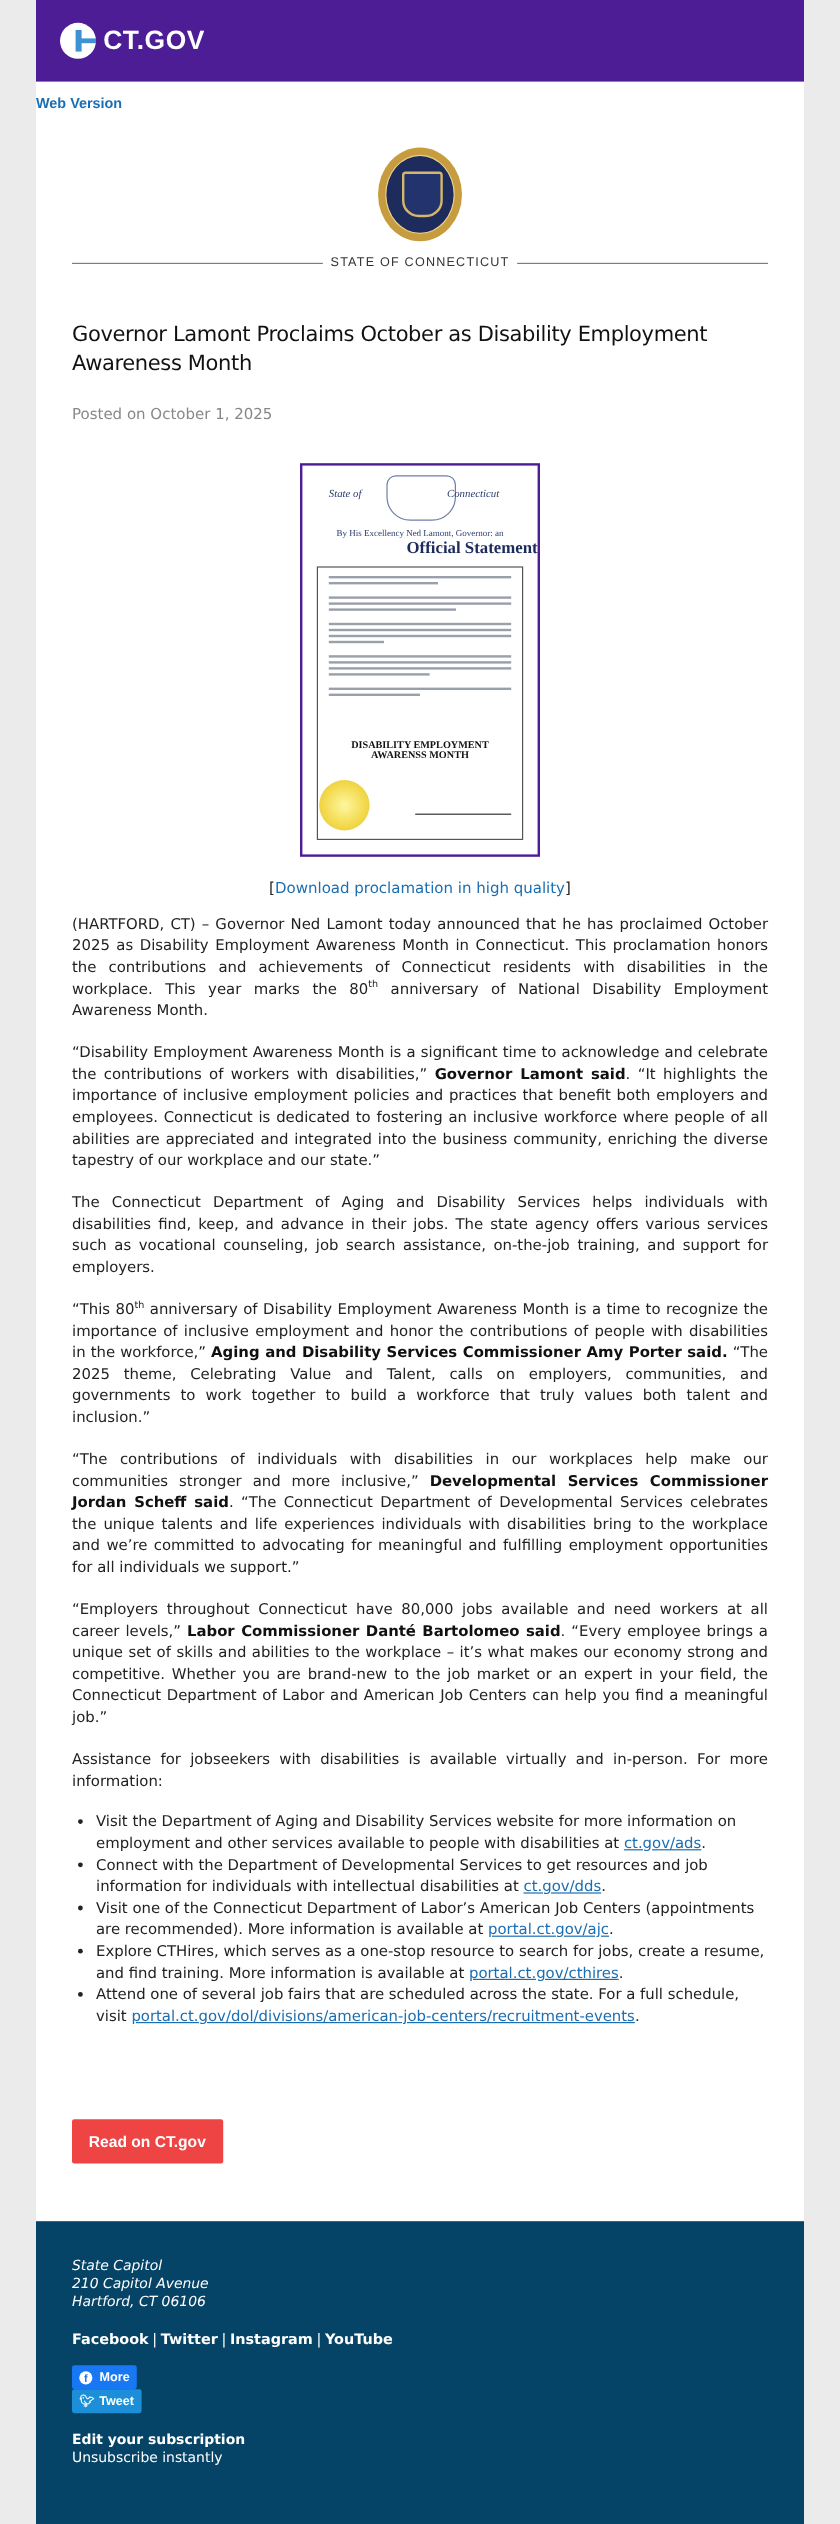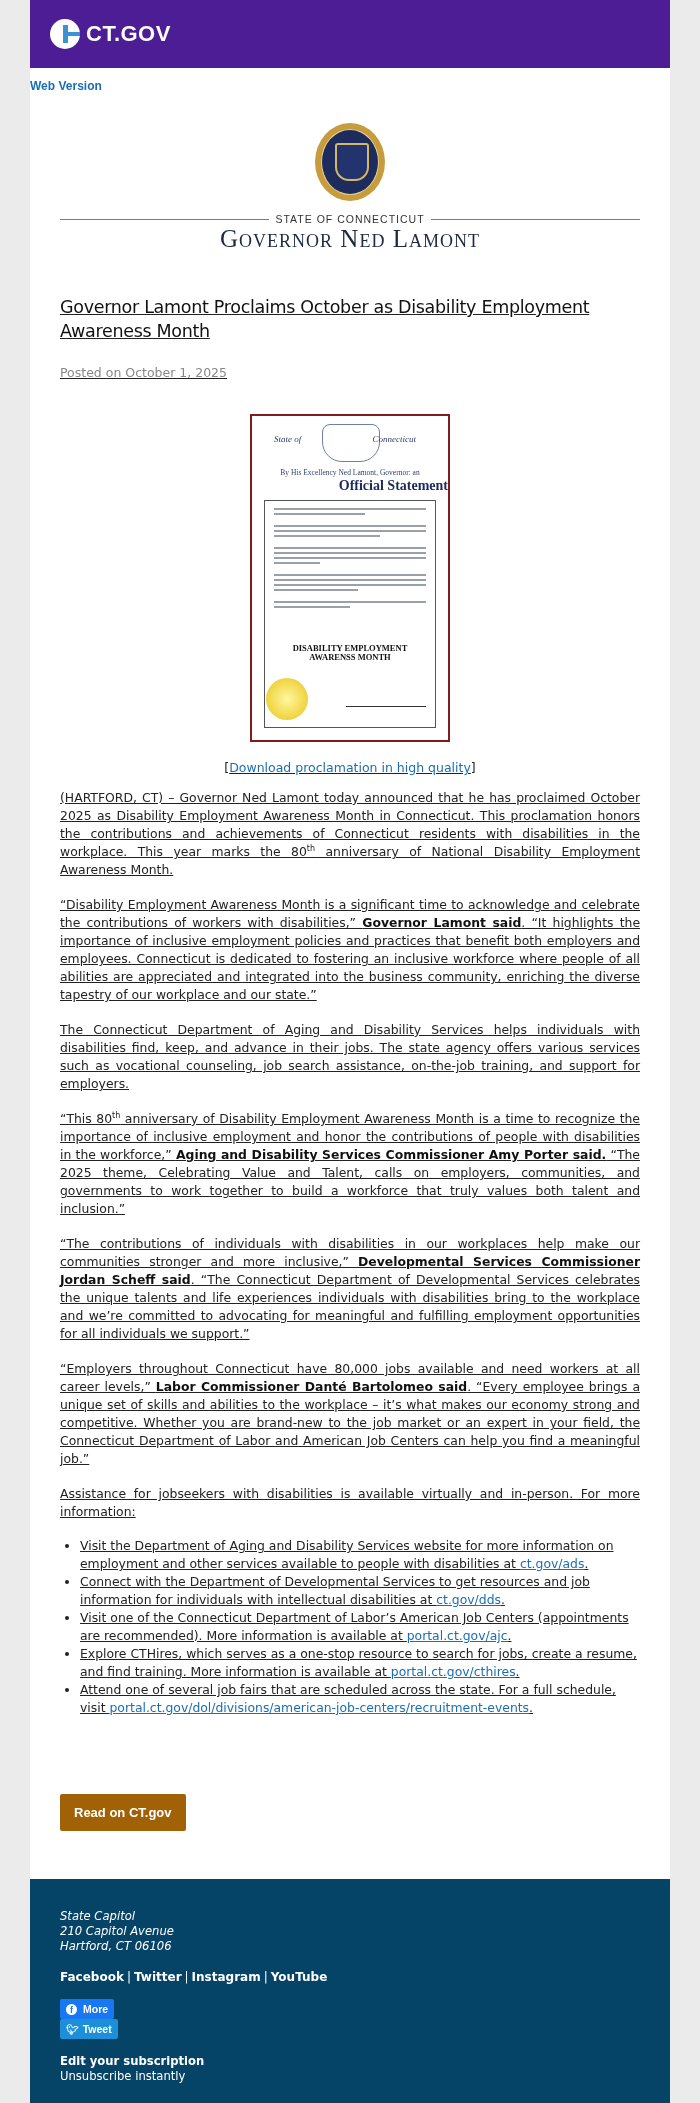--- a/index.html
+++ b/index.html
@@ -13,25 +13,25 @@
   .webver-row { text-align:left; padding:7px 13px 0 0; height:24px; }
   .webver { color:#1b6eb2; font-size:12px; font-weight:bold; text-decoration:none; font-family:"Liberation Sans", sans-serif; }
   .seal-area { text-align:center; margin-top:24px; }
   .seal { width:70px; height:78px; border-radius:50%; background:#c69c3e; display:inline-block; position:relative; }
   .seal .inner { position:absolute; left:6px; top:6px; right:6px; bottom:6px; border-radius:50%; background:#1d2c5c; border:1px solid #e8d28c; }
   .seal .shield { position:absolute; left:20px; top:20px; width:30px; height:34px; background:#23336e; border:2px solid #d4b76a; border-radius:3px 3px 14px 14px; }
   .state-line { display:flex; align-items:center; margin:8px 30px 0 30px; }
   .state-line .rule { flex:1; height:1px; background:#7c7c7c; }
   .state-line span { font-size:10.5px; letter-spacing:1px; color:#333; padding:0 6px; font-family:"Liberation Sans", sans-serif; }
   .gov-name { text-align:center; font-family:"Liberation Serif", serif; font-size:25px; color:#1c2a44; font-variant:small-caps; letter-spacing:1px; margin-top:0px; }
-  .content { padding:0 30px;text-decoration:underline; }
+  .content { padding:0 30px; }
   h1 { font-size:17.5px; font-weight:normal; line-height:24px; margin:42px 0 0 0; color:#111; font-family:"DejaVu Sans", sans-serif; letter-spacing:-0.3px; }
   .posted { color:#888; font-size:12.5px; margin-top:22px; }
   .procl-wrap { text-align:center; margin-top:34px; }
-  .procl { display:inline-block; width:200px; height:328px; border:2px solid #7f1d1d; background:#fff; position:relative; box-sizing:border-box; font-family:"Liberation Serif", serif; }
+  .procl { display:inline-block; width:200px; height:328px; border:2px solid #4c1d95; background:#fff; position:relative; box-sizing:border-box; font-family:"Liberation Serif", serif; }
   .procl .crest { position:absolute; left:70px; top:8px; width:56px; height:36px; border:1px solid #6c7fa8; border-radius:8px 8px 20px 20px; }
   .procl .st { position:absolute; top:18px; font-size:9px; color:#2c3e70; font-style:italic; }
   .procl .by { position:absolute; top:52px; left:0; right:0; text-align:center; font-size:7.5px; color:#2c3e70; }
   .procl .official { position:absolute; top:62px; left:0; right:0; text-align:right; font-size:14px; font-weight:bold; color:#1c2a5c; }
   .procl .box { position:absolute; left:12px; right:12px; top:84px; bottom:12px; border:1px solid #555; }
   .procl .lines { position:absolute; left:22px; right:22px; top:92px; }
   .procl .lines div { height:2px; background:#9aa0aa; margin-bottom:3px; }
   .procl .lines .gap { background:transparent; height:4px; }
   .procl .dem { position:absolute; top:228px; left:0; right:0; text-align:center; font-size:8.5px; font-weight:bold; color:#111; line-height:9px; }
   .procl .gold { position:absolute; left:14px; top:262px; width:42px; height:42px; border-radius:50%; background:radial-gradient(circle,#fff7a0 0%,#f2d84a 60%,#e0c23a 100%); }
@@ -39,21 +39,21 @@
   .dl { text-align:center; font-size:12.5px; margin-top:14px; color:#222; }
   .dl a { color:#1b6eb2; text-decoration:none; }
   p { font-size:12.4px; line-height:18px; margin:0; text-align:justify; color:#222; }
   p + p, p.gap { margin-top:17px; }
   sup { font-size:8px; line-height:0; }
   b { font-weight:bold; color:#111; }
   ul { margin:16px 0 0 0; padding-left:20px; font-size:12.4px; line-height:18px; color:#222; }
   li { margin:0; }
   a.ul { color:#1b6eb2; text-decoration:underline; }
   .btn-wrap { margin-top:77px; padding-bottom:48px; }
-  .btn { display:inline-block; background:#a16207; color:#fff; font-weight:bold; font-size:13px; padding:11px 14px; border-radius:2px; font-family:"Liberation Sans", sans-serif; text-decoration:none; }
+  .btn { display:inline-block; background:#ef4444; color:#fff; font-weight:bold; font-size:13px; padding:11px 14px; border-radius:2px; font-family:"Liberation Sans", sans-serif; text-decoration:none; }
   .footer { background:#064467; color:#fff; padding:30px 30px 60px 30px; font-size:11.6px; line-height:15px; }
   .footer .addr div { color:#fff;font-style:italic; }
   .footer .social { margin-top:16px; font-weight:bold; font-size:12px; }
   .footer .social a { color:#fff; text-decoration:none; }
   .footer .social .sep { color:#fff; padding:0 3px; font-weight:normal; }
   .share-btns { margin-top:14px; }
   .sbtn { display:flex; align-items:center; color:#fff; font-weight:bold; font-size:10.5px; font-family:"Liberation Sans", sans-serif; height:20px; padding:0 6px; border-radius:2px; width:max-content; }
   .sbtn.fb { background:#1877f2; }
   .sbtn.tw { background:#1d8fd8; }
   .fb-ic { width:11px; height:11px; border-radius:50%; background:#fff; color:#1877f2; font-size:9px; line-height:12px; text-align:center; margin-right:6px; font-weight:bold; }
@@ -80,21 +80,20 @@
   <div class="seal-area">
     <span class="seal">
       <span class="inner"></span><span class="shield"></span>
     </span>
   </div>
   <div class="state-line">
     <div class="rule"></div>
     <span>STATE OF CONNECTICUT</span>
     <div class="rule"></div>
   </div>
-  <div class="gov-name">Governor Ned Lamont</div>
 
   <div class="content">
     <h1>Governor Lamont Proclaims October as Disability Employment Awareness Month</h1>
     <div class="posted">Posted on October 1, 2025</div>
 
     <div class="procl-wrap">
       <div class="procl">
         <div class="crest"></div>
         <div class="st" style="left:22px;">State of</div>
         <div class="st" style="right:32px;">Connecticut</div>

